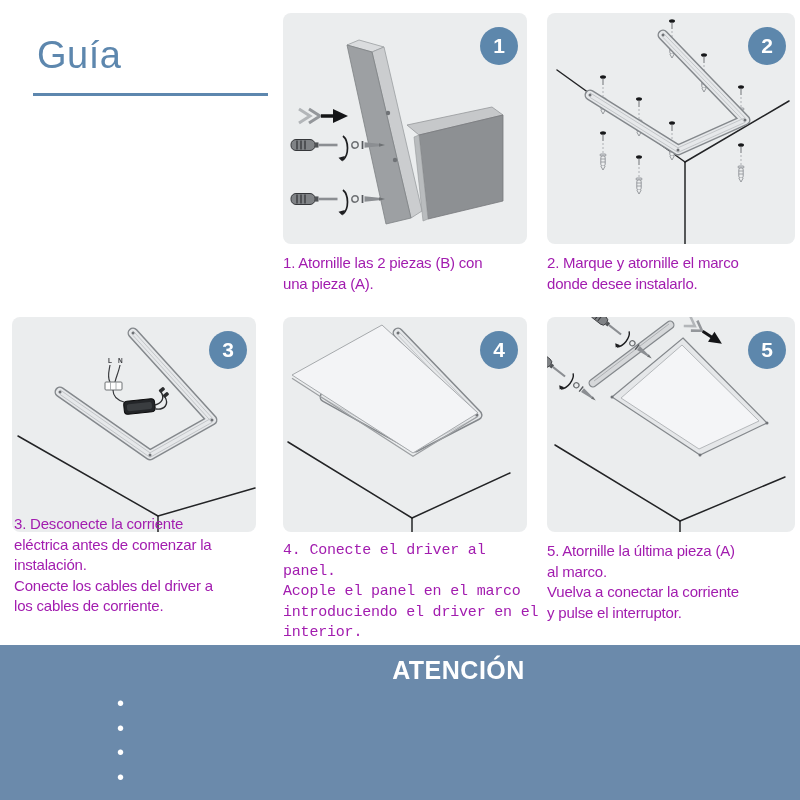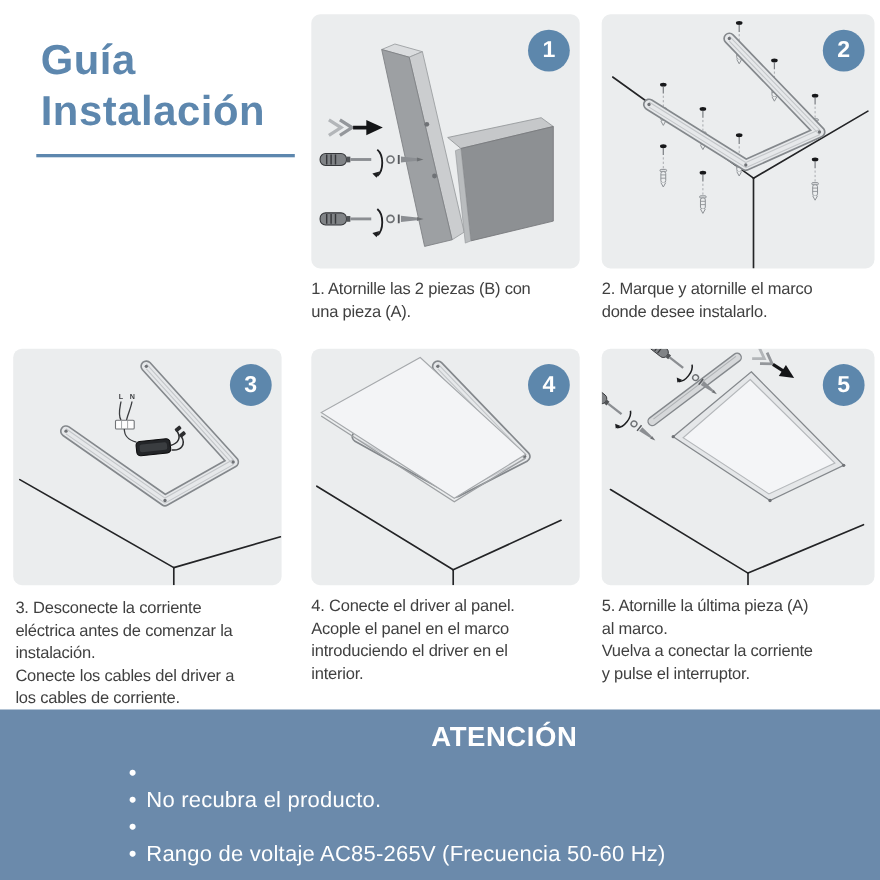--- a/index.html
+++ b/index.html
@@ -2,32 +2,32 @@
 <html><head>
 <meta charset="utf-8">
 <style>
   html,body{margin:0;padding:0;}
   body{
     width:800px;height:800px;position:relative;background:#ffffff;
     font-family:"Liberation Sans",sans-serif;overflow:hidden;
   }
   
   .title-block{position:absolute;left:37px;top:32px;}
-  .title-block h1{margin:0;font-size:38px;line-height:47px;font-weight:700;
+  .title-block h1{margin:0;font-size:38px;line-height:47px;font-weight:400;
     color:#5d87ae;letter-spacing:.5px;}
   .title-block h1 span{display:block;}
   .title-underline{width:235px;height:3px;background:#5d87ae;margin-top:14px;margin-left:-4px;}
   
   .panel{position:absolute;margin:0;background:#ebedee;border-radius:8px;overflow:hidden;}
   .panel svg{position:absolute;inset:0;width:100%;height:100%;}
   .badge{position:absolute;top:14px;right:9px;width:38px;height:38px;border-radius:50%;
     background:#5d87ac;color:#ffffff;font-weight:700;font-size:21px;
     display:flex;align-items:center;justify-content:center;}
   
-  .caption{position:absolute;margin:0;font-size:15px;line-height:20.5px;color:#404040;
+  .caption{position:absolute;margin:0;font-size:15px;line-height:20.5px;color:#a21caf;
     letter-spacing:-.2px;white-space:pre-line;}
   
   .attention{position:absolute;left:0;top:645px;width:800px;height:155px;
     background:#6b8aab;color:#ffffff;box-sizing:border-box;padding:7px 0 0 117px;}
   .attention h2{margin:3px;font-size:25px;line-height:30px;font-weight:700;letter-spacing:.5px;text-align:center;}
   .att-list{margin:6px 0 0 0;}
   .att-row{display:flex;font-size:20px;line-height:24.6px;letter-spacing:.2px;}
   .att-bullet{width:16px;flex:0 0 16px;}
   
   .rail-base{fill:none;stroke:#84888c;stroke-width:11;stroke-linejoin:round;stroke-linecap:round;}
@@ -73,21 +73,20 @@
       <polyline points="10,-7 21,0 10,7" fill="none" stroke="#94979b" stroke-width="3"></polyline>
       <line x1="22" y1="0" x2="36" y2="0" stroke="#141517" stroke-width="3.4"></line>
       <polygon points="34,-7 49,0 34,7" fill="#141517"></polygon>
     </g>
   </defs>
 </svg>
 
 <header class="title-block">
   <h1>
     <span>Guía</span>
-    <span>Instalación</span>
   </h1>
   <div class="title-underline"></div>
 </header>
 
 <figure class="panel" style="left:283px;top:13px;width:244px;height:231px;">
   <svg viewBox="0 0 244 231">
     <g>
       <polygon points="64,32 76,27 101,34 89,39" fill="#dadcde" stroke="#9b9ea1" stroke-width="0.8"></polygon>
       <polygon points="89,39 101,34 139,198 128,205" fill="#cbcdcf" stroke="#9b9ea1" stroke-width="0.8"></polygon>
       <polygon points="64,32 89,39 128,205 103,211" fill="#9da0a3" stroke="#7e8184" stroke-width="0.8"></polygon>
@@ -224,45 +223,43 @@
     <use href="#def-screwdriver" transform="translate(-12,36) rotate(38) scale(0.82)"></use>
     <use href="#def-arrow" transform="translate(140,4) rotate(33) scale(0.85)"></use>
   </svg>
   <div class="badge">5</div>
 </figure>
 
 <p class="caption" style="left:283px;top:253px;width:256px;">1. Atornille las 2 piezas (B) con
 una pieza (A).</p>
 <p class="caption" style="left:547px;top:253px;width:256px;">2. Marque y atornille el marco
 donde desee instalarlo.</p>
-<p class="caption" style="left:14px;top:543px;width:256px;">3. Desconecte la corriente
+<p class="caption" style="left:14px;top:514px;width:256px;">3. Desconecte la corriente
 eléctrica antes de comenzar la
 instalación.
 Conecte los cables del driver a
 los cables de corriente.</p>
-<p class="caption" style="left:283px;top:541px;width:256px;">4. Conecte el driver al panel.
+<p class="caption" style="left:283px;top:541px;width:256px;font-family:Liberation Mono, monospace;">4. Conecte el driver al panel.
 Acople el panel en el marco
 introduciendo el driver en el
 interior.</p>
 <p class="caption" style="left:547px;top:541px;width:256px;">5. Atornille la última pieza (A)
 al marco.
 Vuelva a conectar la corriente
 y pulse el interruptor.</p>
 
 <section class="attention">
   <h2>ATENCIÓN</h2>
   <div class="att-list">
     <div class="att-row">
       <span class="att-bullet">•</span>
     </div>
     <div class="att-row">
       <span class="att-bullet">•</span>
-      <span>No recubra el producto.</span>
-    </div>
-    <div class="att-row">
-      <span class="att-bullet">•</span>
-    </div>
-    <div class="att-row">
-      <span class="att-bullet">•</span>
-      <span>Rango de voltaje AC85-265V (Frecuencia 50-60 Hz)</span>
+    </div>
+    <div class="att-row">
+      <span class="att-bullet">•</span>
+    </div>
+    <div class="att-row">
+      <span class="att-bullet">•</span>
     </div>
   </div>
 </section>
 
 </body></html>

